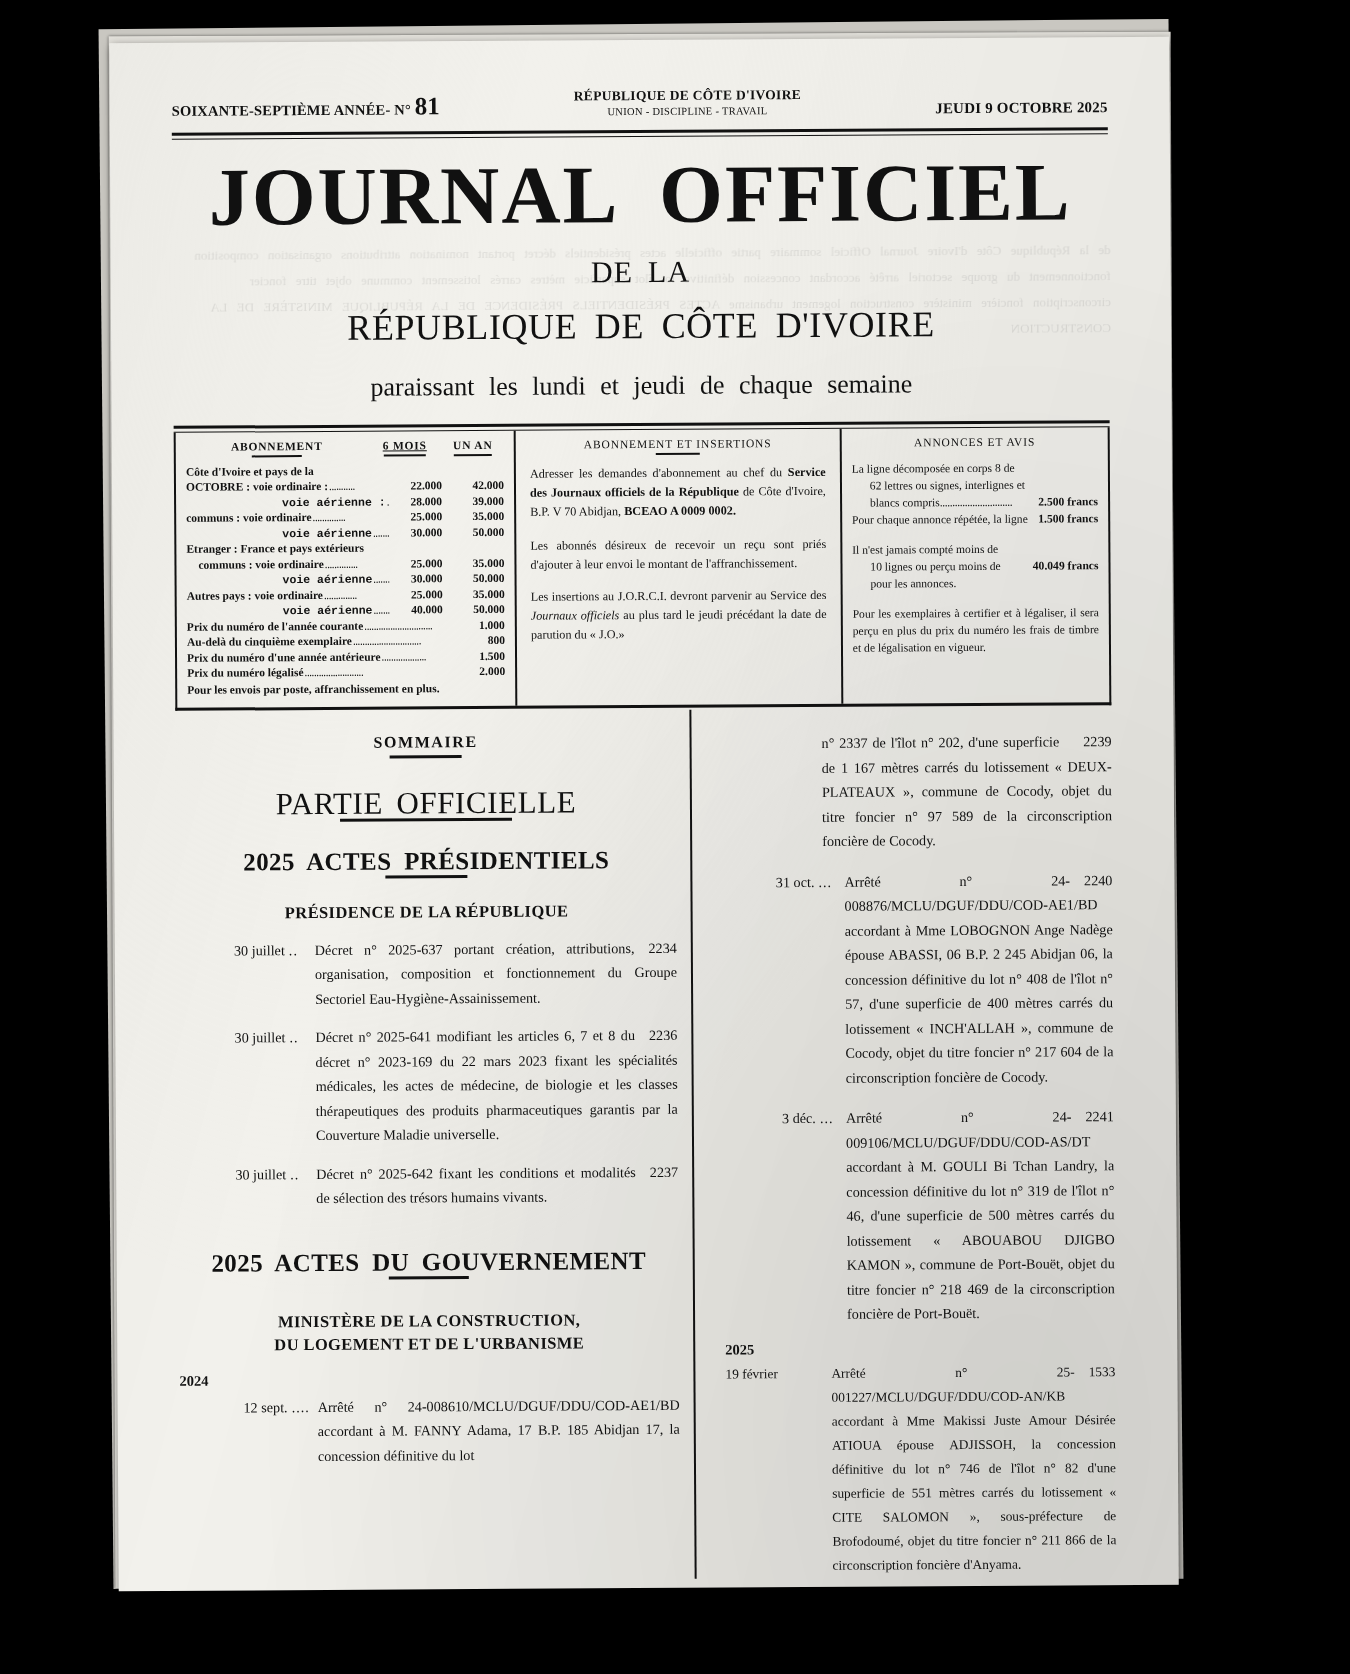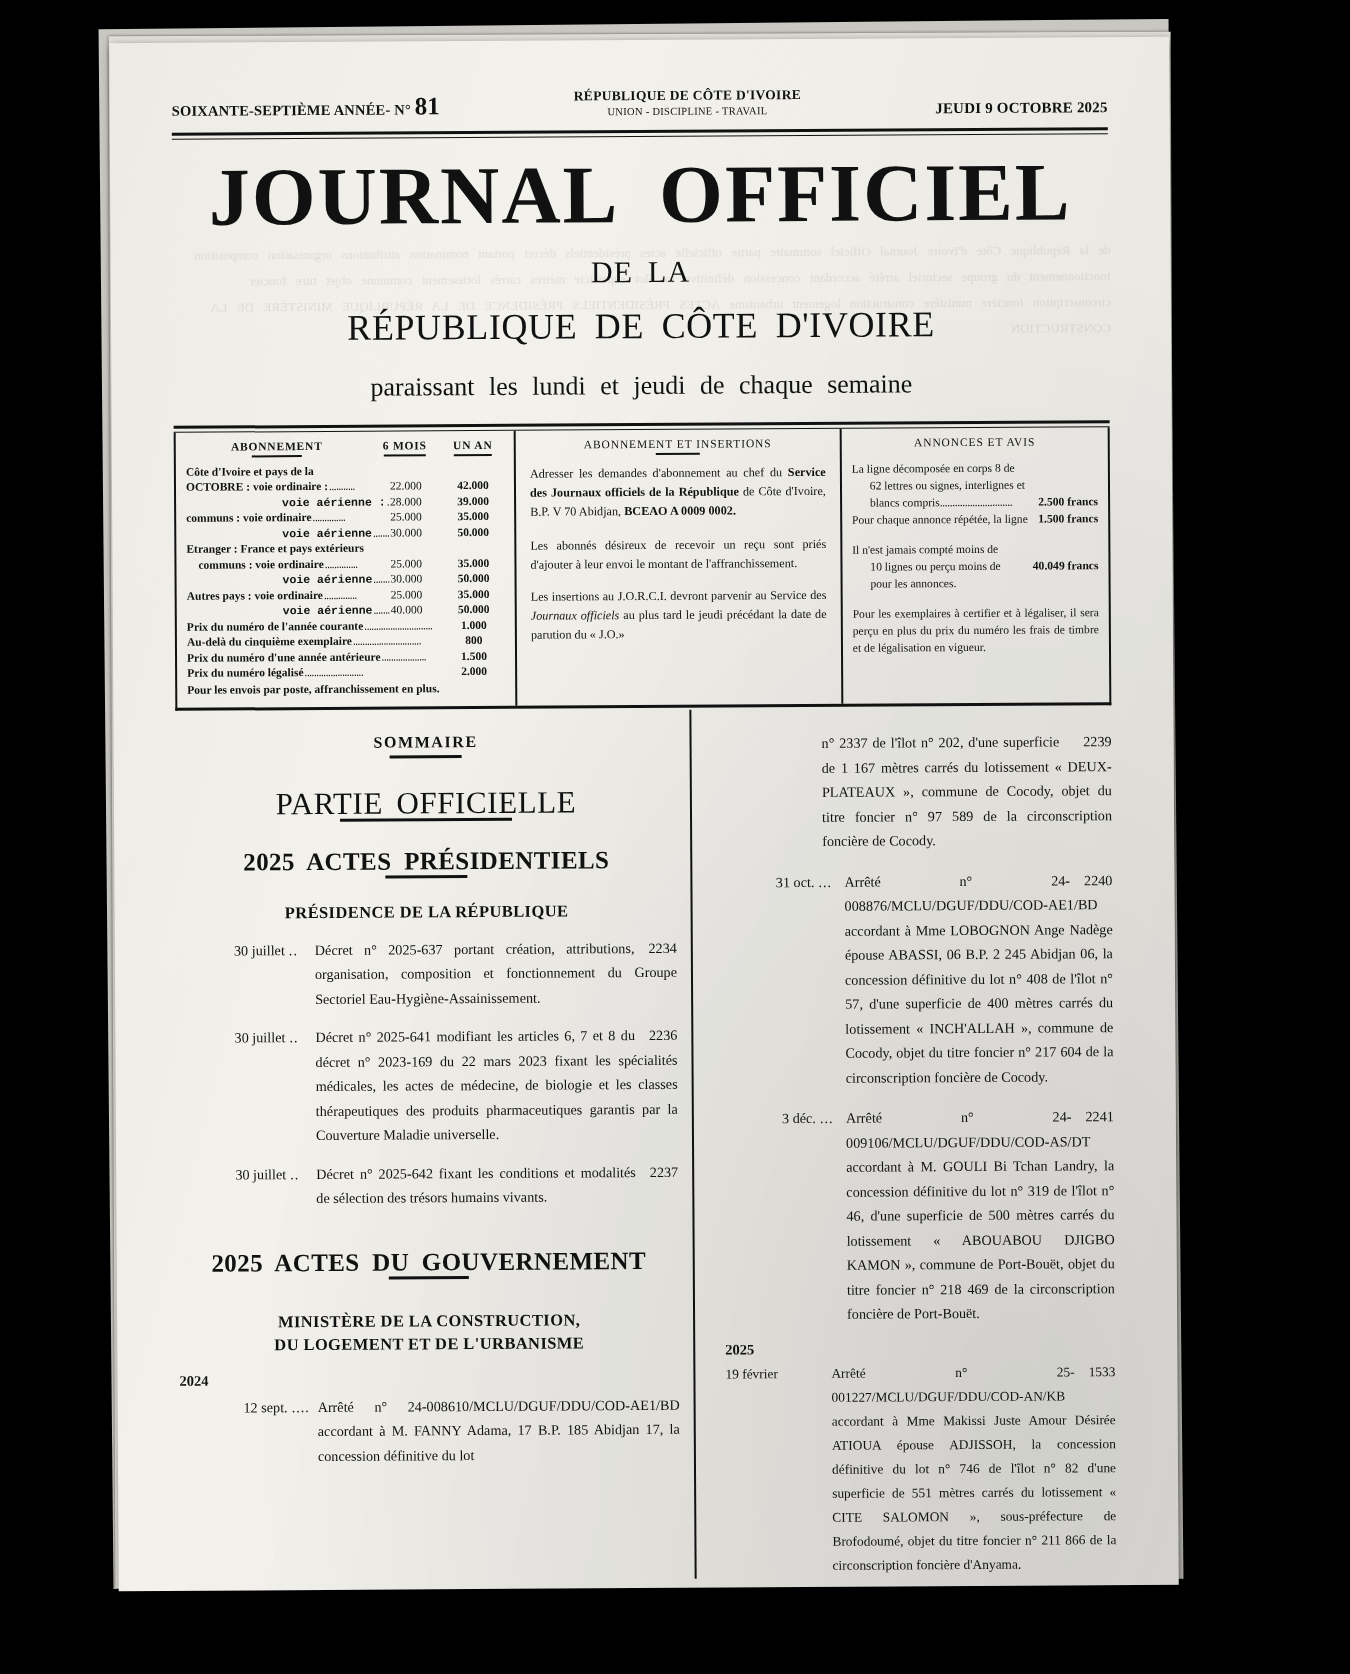--- a/index.html
+++ b/index.html
@@ -205,21 +205,21 @@
   }
 
   
   .abo-head {
     display: flex;
     font-size: 11.5px;
     font-weight: bold;
     letter-spacing: 0.8px;
   }
   .abo-head .c1 { flex: 1; text-align: center; }
-  .abo-head .c2 { width: 74px; text-align: center; }
+  .abo-head .c2 { width: 74px; text-align: center; text-decoration: underline; }
   .abo-head .c3 { width: 62px; text-align: center; }
   .abo-ul { display: flex; margin-bottom: 7px; }
   .abo-ul .u1 { flex: 1; }
   .abo-ul .u1 i { display: block; width: 50px; height: 2px; background: #111; margin: 3px auto 0 auto; }
   .abo-ul .u2 { width: 74px; }
   .abo-ul .u2 i { display: block; width: 42px; height: 2px; background: #111; margin: 3px auto 0 auto; }
   .abo-ul .u3 { width: 62px; }
   .abo-ul .u3 i { display: block; width: 38px; height: 2px; background: #111; margin: 3px auto 0 auto; }
 
   .abo-row {
@@ -231,22 +231,22 @@
   }
   .abo-row .lbl { font-weight: bold; }
   .abo-row .dots {
     flex: 1;
     overflow: hidden;
     margin: 0 1px;
     font-weight: normal;
     letter-spacing: -0.4px;
     font-size: 11px;
   }
-  .abo-row .v1 { width: 52px; text-align: left; font-weight: normal; }
-  .abo-row .v2 { width: 62px; text-align: center; font-weight: bold; }
+  .abo-row .v1 { width: 52px; text-align: right; font-weight: bold; }
+  .abo-row .v2 { width: 62px; text-align: right; font-weight: bold; }
   .abo-row.indent .lbl { padding-left: 96px; font-family: Liberation Mono, monospace; }
   .abo-row.indent2 .lbl { padding-left: 12px; }
   .abo-sec {
     font-size: 11.5px;
     line-height: 15.5px;
     font-weight: bold;
   }
   .abo-note {
     font-size: 11.5px;
     line-height: 15.5px;

